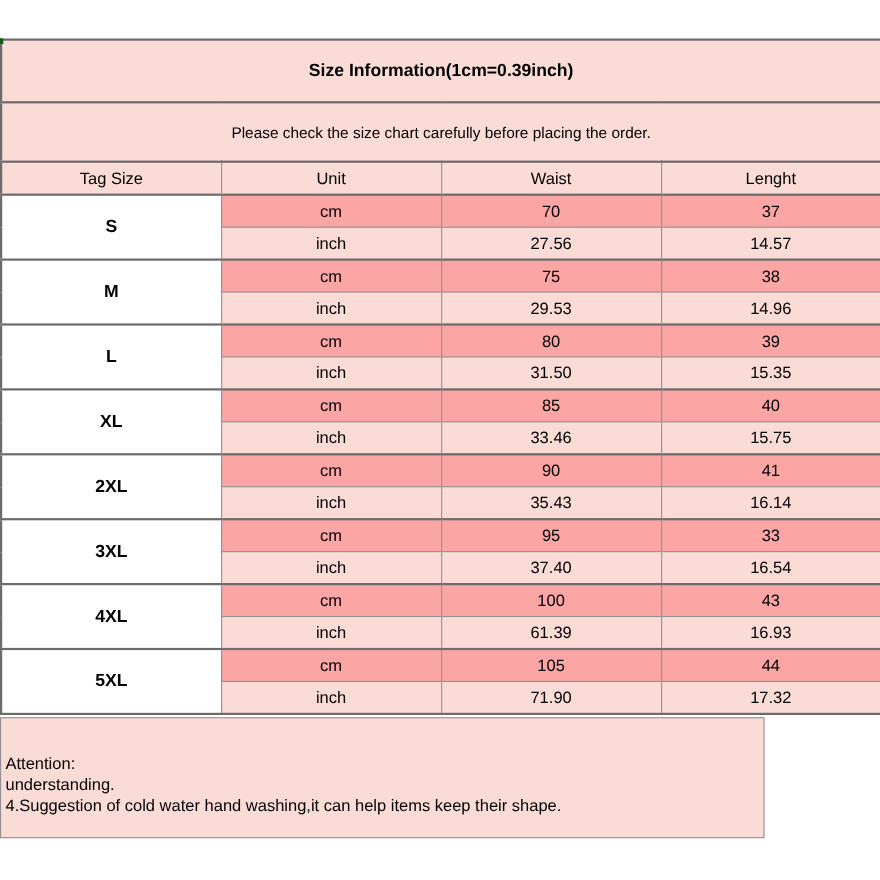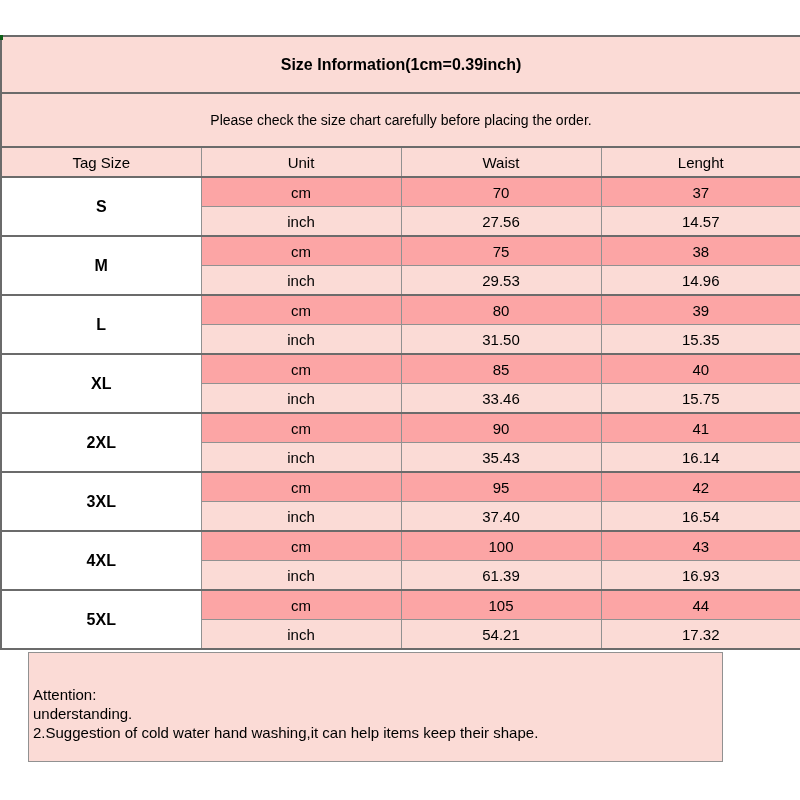--- a/index.html
+++ b/index.html
@@ -44,21 +44,21 @@
     border-bottom:2px solid var(--border-major);
   }
   tr.group-first td{border-top:2px solid var(--border-major);}
   td.tag-cell{background:#fff;font-weight:bold;font-size:16px;}
   td.white-cell{background:#fca5a5;height:28px;}
   td.pink-cell{background:var(--pink);height:28px;}
   .attention-box{
     position:absolute;top:652px;left:0;width:695px;height:110px;
     background:var(--pink);border:1px solid var(--border-minor);
     box-sizing:border-box;padding:32px 0 0 4px;
-    font-size:15px;line-height:19px;overflow:hidden;white-space:nowrap;margin-left:28px;
+    font-size:15px;line-height:19px;overflow:hidden;white-space:nowrap;
   }
 </style>
 </head>
 <body>
 
 <div class="sheet">
 
   <div class="corner-artifact"></div>
 
   <table class="size-table">
@@ -134,21 +134,21 @@
         </tr>
         <tr class="sub-row">
           <td class="pink-cell">inch</td>
           <td class="pink-cell">35.43</td>
           <td class="pink-cell">16.14</td>
         </tr>
         <tr class="group-first">
           <td rowspan="2" class="tag-cell">3XL</td>
           <td class="white-cell">cm</td>
           <td class="white-cell">95</td>
-          <td class="white-cell">42</td>
+          <td class="white-cell">33</td>
         </tr>
         <tr class="sub-row">
           <td class="pink-cell">inch</td>
           <td class="pink-cell">37.40</td>
           <td class="pink-cell">16.54</td>
         </tr>
         <tr class="group-first">
           <td rowspan="2" class="tag-cell">4XL</td>
           <td class="white-cell">cm</td>
           <td class="white-cell">100</td>
@@ -160,25 +160,25 @@
           <td class="pink-cell">16.93</td>
         </tr>
         <tr class="group-first">
           <td rowspan="2" class="tag-cell">5XL</td>
           <td class="white-cell">cm</td>
           <td class="white-cell">105</td>
           <td class="white-cell">44</td>
         </tr>
         <tr class="sub-row">
           <td class="pink-cell">inch</td>
-          <td class="pink-cell">54.21</td>
+          <td class="pink-cell">71.90</td>
           <td class="pink-cell">17.32</td>
         </tr>
       </tbody>
   </table>
 
   <div class="attention-box">
     <div>Attention:</div>
     <div>understanding.</div>
-    <div>2.Suggestion of cold water hand washing,it can help items keep their shape.</div>
+    <div>4.Suggestion of cold water hand washing,it can help items keep their shape.</div>
   </div>
 
 </div>
 
 </body></html>

